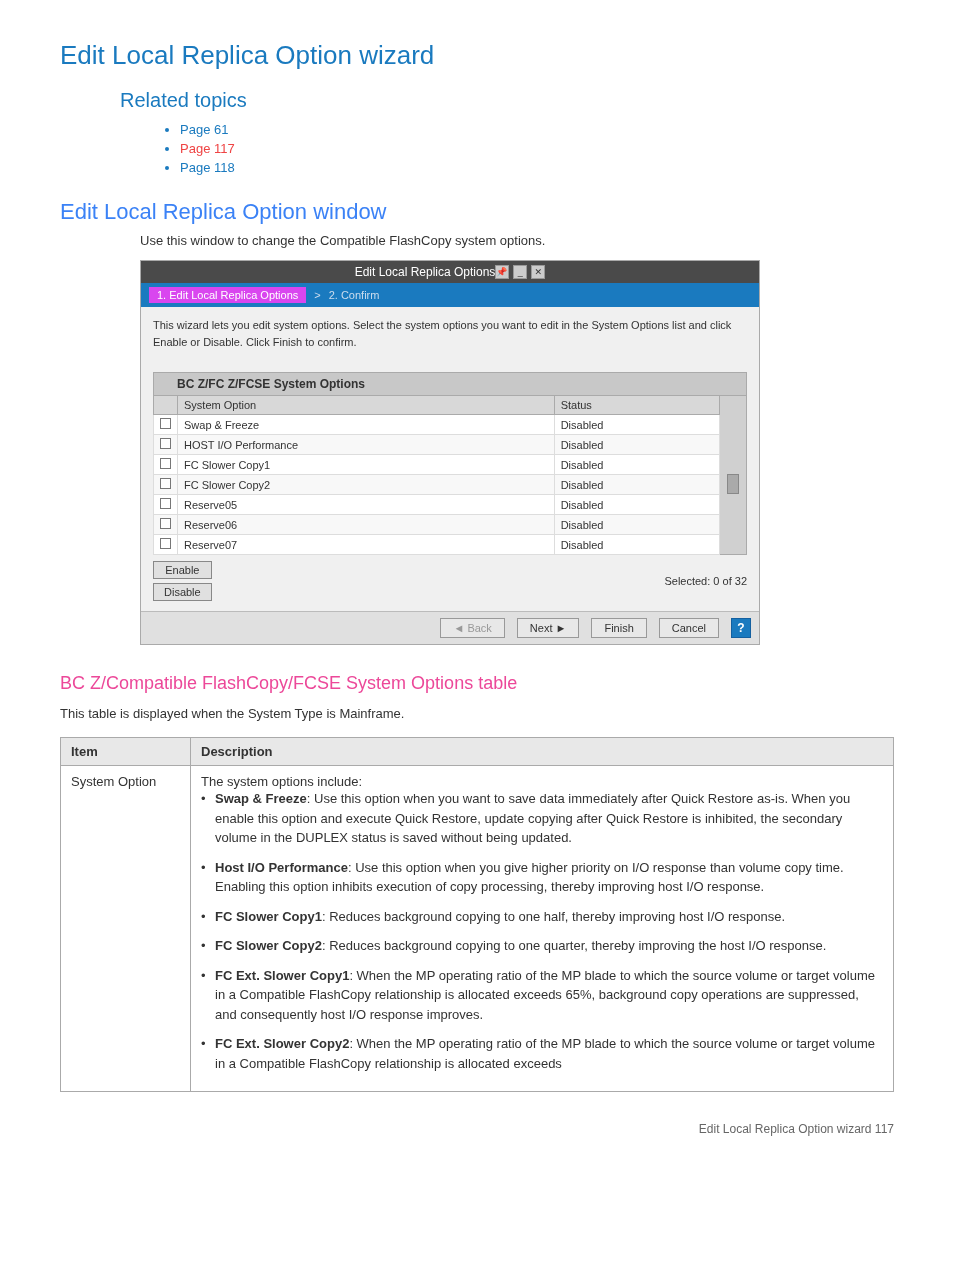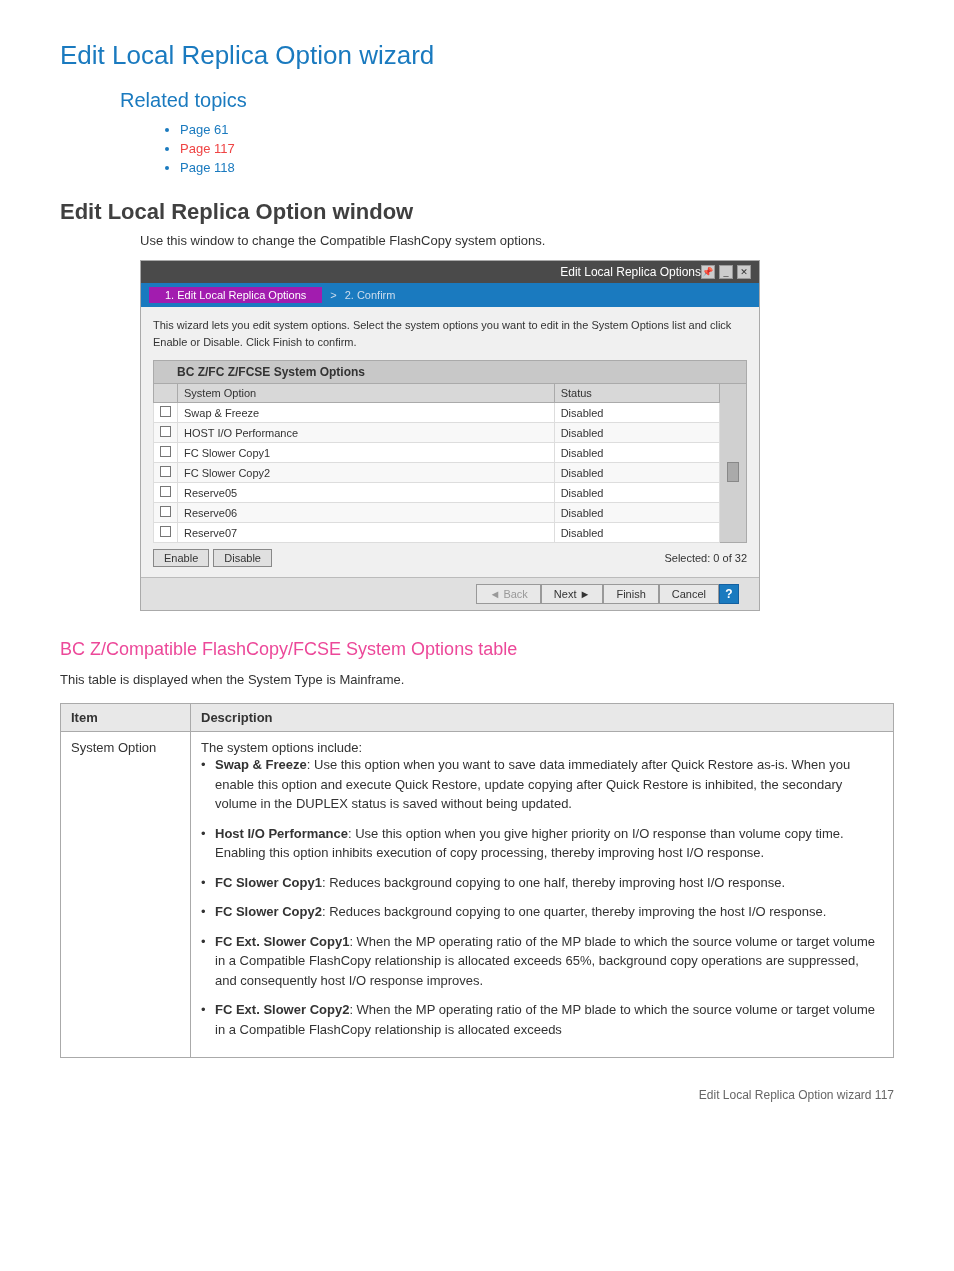--- a/index.html
+++ b/index.html
@@ -36,22 +36,22 @@
       color: #1a7abf;
     }
     .related-topics-list li {
       margin-bottom: 4px;
       font-size: 13px;
     }
 
     
     .section-title {
       font-size: 22px;
-      color: #404040;
-      font-weight: bold;
+      color: #3b82f6;
+      font-weight: normal;
       margin-bottom: 8px;
     }
 
     
     .description-text {
       font-size: 13px;
       color: #333;
       margin-bottom: 12px;
       margin-left: 80px;
     }
@@ -62,21 +62,21 @@
       background: #e8e8e8;
       width: 620px;
       margin-left: 80px;
       margin-bottom: 28px;
     }
     .window-titlebar {
       background: #4a4a4a;
       color: #fff;
       padding: 4px 8px;
       display: flex;
-      justify-content: flex-end;
+      justify-content: center;
       align-items: center;
       font-size: 12px;
     }
     .window-titlebar-title {
       font-size: 12px;
       color: #fff;
     }
     .window-titlebar-controls {
       display: flex;
       gap: 4px;
@@ -95,41 +95,41 @@
     }
     .window-breadcrumb {
       background: #1a7abf;
       padding: 4px 8px;
       display: flex;
       align-items: center;
       gap: 8px;
       font-size: 11px;
     }
     .breadcrumb-active {
-      background: #a21caf;
+      background: #d946ef;
       color: #fff;
-      padding: 2px 16px;
+      padding: 2px 8px;
       font-size: 11px;
     }
     .breadcrumb-separator {
       color: #cde;
       font-size: 11px;
     }
     .breadcrumb-inactive {
       color: #cde;
       font-size: 11px;
     }
     .window-body {
       background: #f0f0f0;
       padding: 10px 12px;
     }
     .wizard-description {
       font-size: 11px;
       color: #333;
-      margin-bottom: 10px;
+      margin-bottom: 22px;
       line-height: 1.5;
     }
     .system-type-row {
       display: flex;
       align-items: center;
       gap: 10px;
       margin-bottom: 10px;
       font-size: 12px;
     }
     .system-type-label {
@@ -226,24 +226,24 @@
       cursor: pointer;
       color: #333;
     }
     .selected-count {
       font-size: 11px;
       color: #333;
     }
 
     .window-footer {
       background: #e0e0e0;
-      padding: 6px 20px;
+      padding: 6px 8px;
       display: flex;
       justify-content: flex-end;
-      gap: 0;
+      gap: 12px;
       border-top: 1px solid #bbb;
     }
     .btn-nav {
       padding: 3px 12px;
       font-size: 11px;
       background: #e8e8e8;
       border: 1px solid #999;
       cursor: pointer;
       color: #333;
     }
@@ -423,21 +423,21 @@
           <tr>
             <td class="checkbox-cell"><div class="cb-box"></div></td>
             <td>Reserve07</td>
             <td>Disabled</td>
           </tr>
         </tbody>
       </table>
     </div>
 
     <div class="enable-disable-row">
-      <div style="display:flex;gap:4px;">
+      <div style="display:flex;gap:4px;flex-direction:column;">
         <button class="btn-small">Enable</button>
         <button class="btn-small">Disable</button>
       </div>
       <span class="selected-count">
         <span>Selected: 0</span>&nbsp;<span>of 32</span>
       </span>
     </div>
   </div>
 
   <div class="window-footer">

